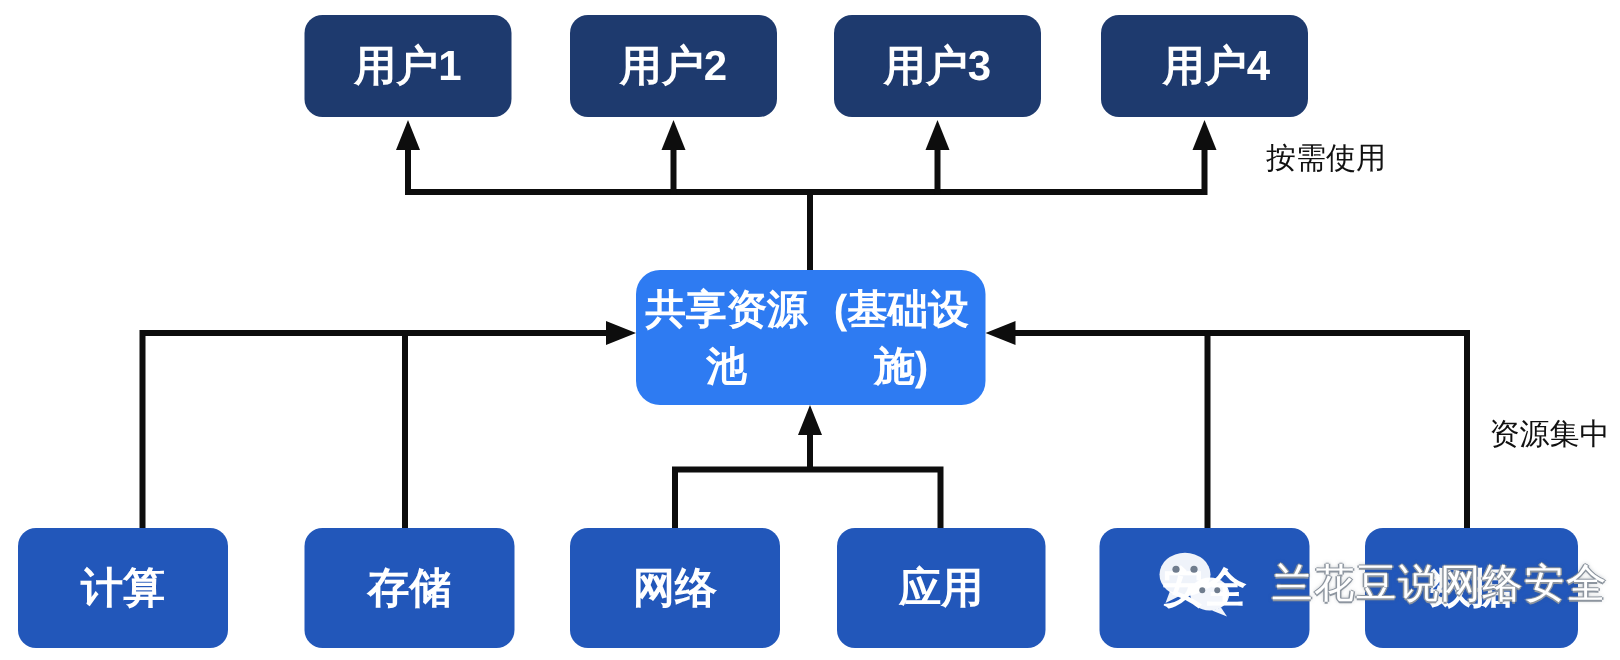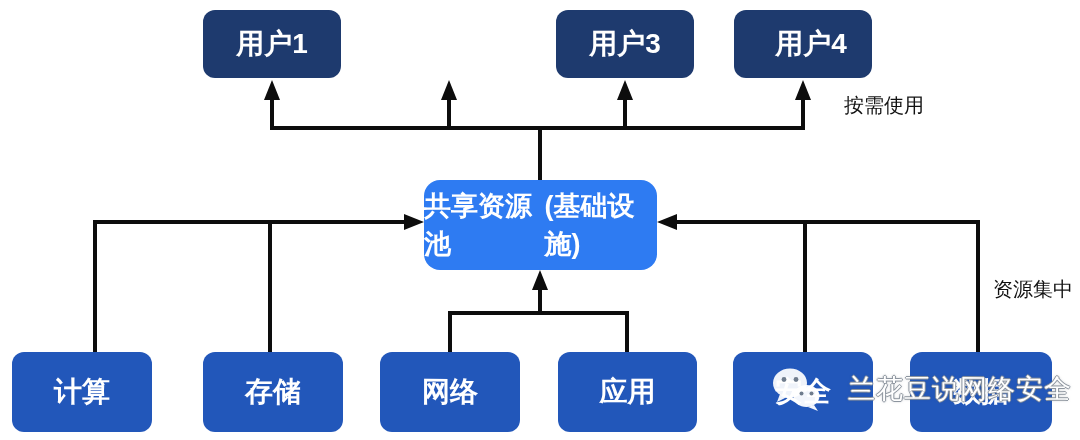--- a/index.html
+++ b/index.html
@@ -3,21 +3,21 @@
 <meta charset="utf-8">
 <style>
   html,body{margin:0;padding:0;background:#ffffff;}
   #stage{
     position:relative;width:1080px;height:440px;overflow:hidden;background:#ffffff;
     font-family:"Liberation Sans","DejaVu Sans",sans-serif;
   }
   #wires{position:absolute;left:0;top:0;z-index:1;}
   .node{
     position:absolute;display:flex;align-items:center;justify-content:center;
-    color:#ffffff;font-weight:700;z-index:2;box-sizing:border-box;
+    color:#ffffff;font-weight:700;z-index:2;box-sizing:border-box;text-align:center;
   }
   .user-node{background:#1e3a6e;border-radius:12px;font-size:28px;width:138px;height:68px;top:10px;}
   #user1{left:203px;} #user2{left:380px;} #user3{left:556px;} #user4{left:734px;padding-left:16px;}
   .pool-node{
     background:#2e7bf2;border-radius:16px;left:424px;top:180px;width:233px;height:90px;
     flex-direction:row;font-size:27px;font-weight:600;line-height:38px;
   }
   .res-node{background:#2257ba;border-radius:12px;font-size:28px;height:80px;top:352px;}
   #res1{left:12px;width:140px;} #res2{left:203px;width:140px;}
   #res3{left:380px;width:140px;} #res4{left:558px;width:139px;}
@@ -70,20 +70,23 @@
       <polygon points="803,80 795,100 811,100"></polygon>
       <polygon points="424,222 404,214 404,230"></polygon>
       <polygon points="657,222 677,214 677,230"></polygon>
       <polygon points="540,270 532,290 548,290"></polygon>
     </g>
   </svg>
 
   <div class="node user-node" id="user1">
     <span>用户1</span>
   </div>
+  <div class="node user-node" id="user2">
+    <span>用户2</span>
+  </div>
   <div class="node user-node" id="user3">
     <span>用户3</span>
   </div>
   <div class="node user-node" id="user4">
     <span>用户4</span>
   </div>
 
   <div class="annotation" id="annotation-top">按需使用</div>
 
   <div class="node pool-node">

